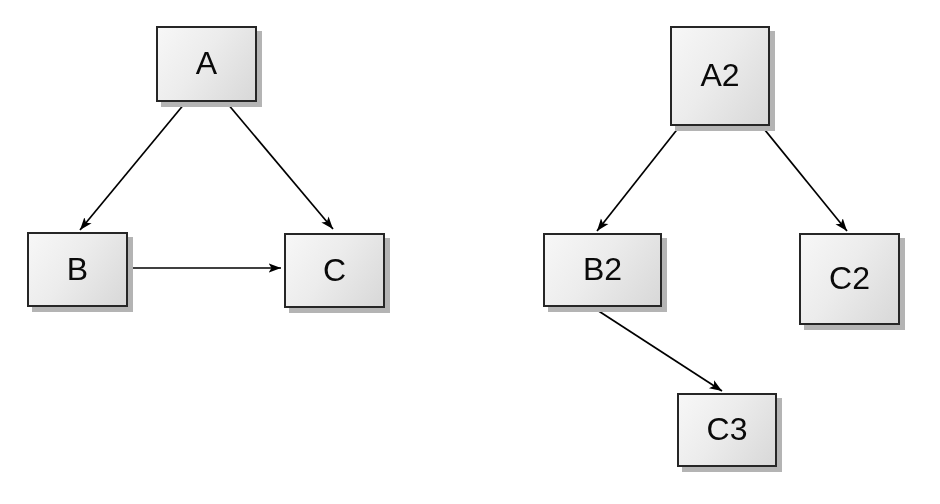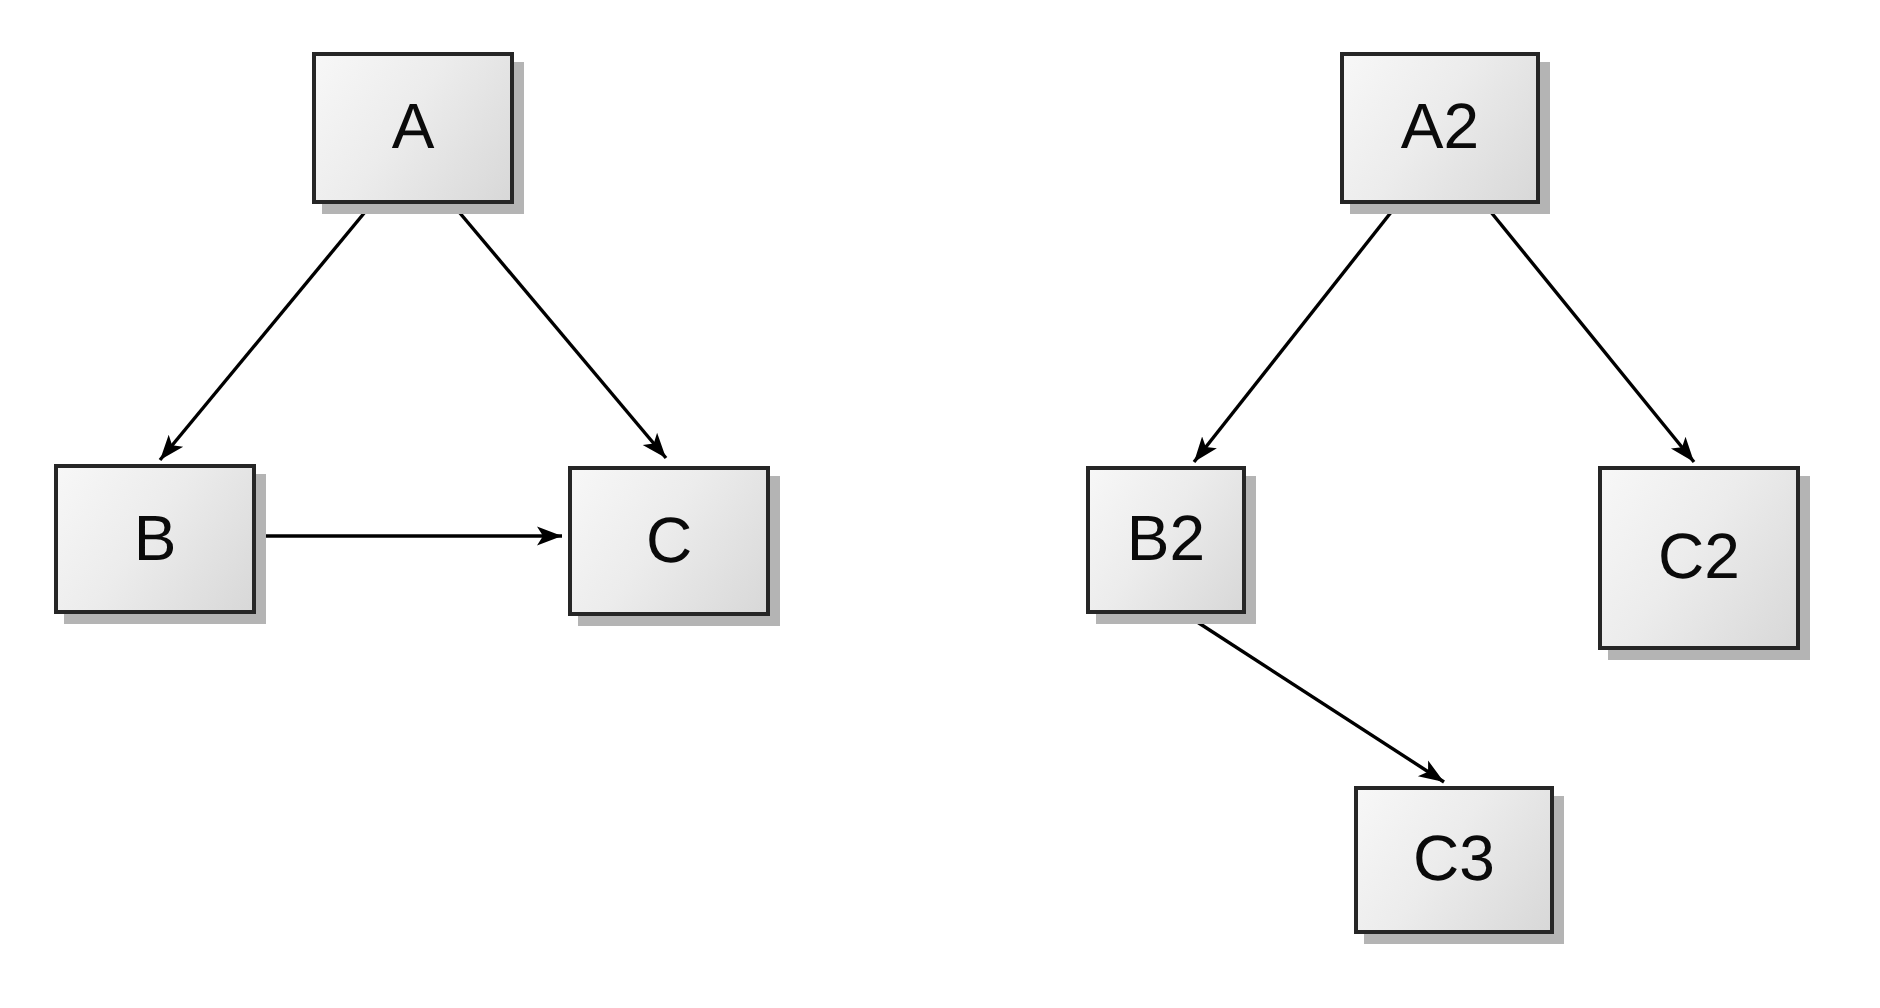--- a/index.html
+++ b/index.html
@@ -38,22 +38,22 @@
     user-select: none;
   }
   .node-label {
     transform: translateY(-1px);
   }
   
   #node-a  { left: 156px; top: 26px;  width: 101px; height: 76px; }
   #node-b  { left: 27px;  top: 232px; width: 101px; height: 75px; }
   #node-c  { left: 284px; top: 233px; width: 101px; height: 75px; }
   
-  #node-a2 { left: 670px; top: 26px;  width: 100px; height: 76px; }
-  #node-b2 { left: 543px; top: 233px; width: 80px; height: 74px; }
+  #node-a2 { left: 670px; top: 26px;  width: 100px; height: 100px; }
+  #node-b2 { left: 543px; top: 233px; width: 119px; height: 74px; }
   #node-c2 { left: 799px; top: 233px; width: 101px; height: 92px; }
   #node-c3 { left: 677px; top: 393px; width: 100px; height: 74px; text-align: right; }
 
   .edge {
     stroke: #000000;
     stroke-width: 1.7;
     fill: none;
   }
 </style>
 </head>

